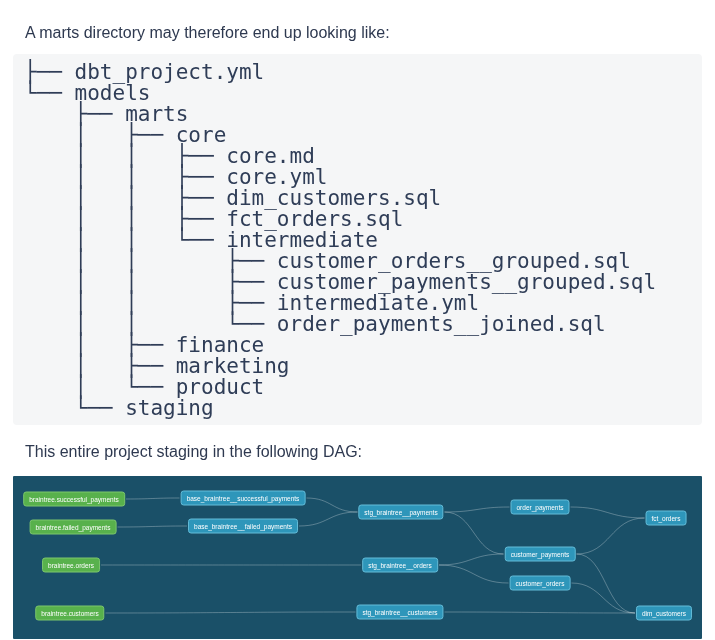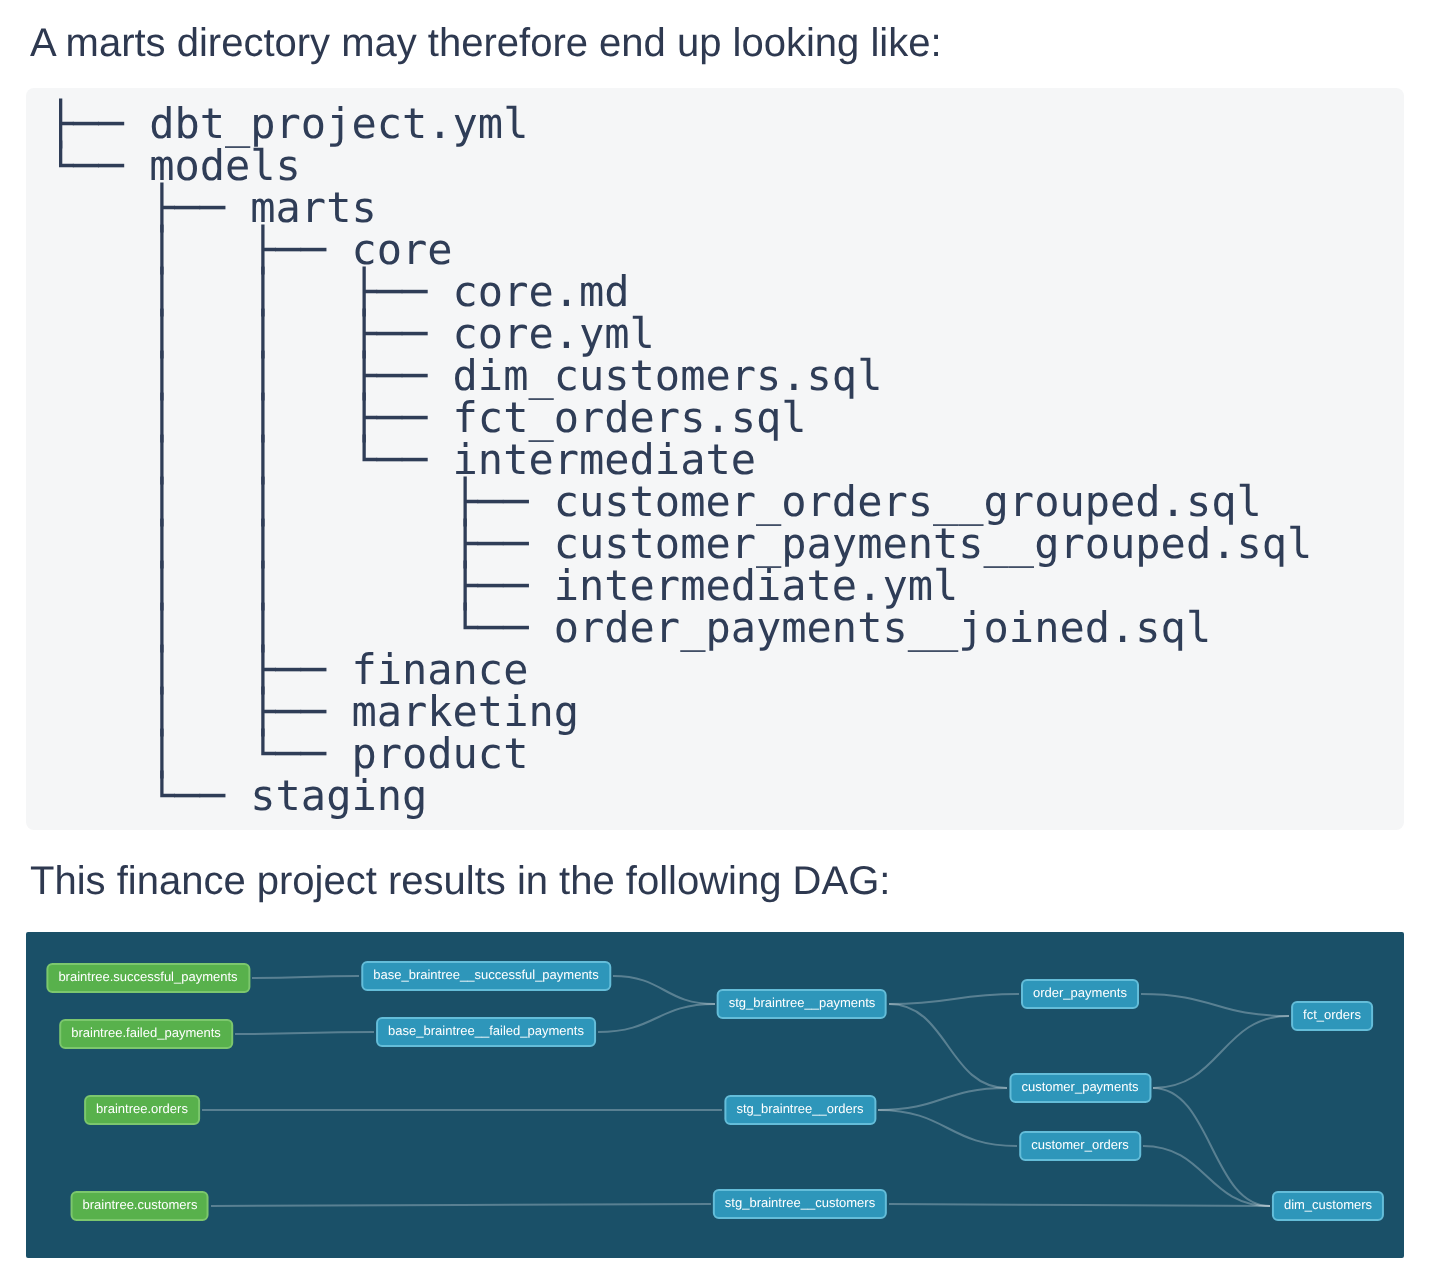--- a/index.html
+++ b/index.html
@@ -6,22 +6,22 @@
     margin: 0;
     padding: 0;
     background: #ffffff;
     width: 715px;
     font-family: "Liberation Sans", sans-serif;
   }
   .content {
     padding: 11px 13px 12px 13px;
   }
   .para {
-    margin: 2px;
-    font-size: 20px;
+    margin: 12px;
+    font-size: 16px;
     line-height: 19px;
     color: #2e3950;
   }
   .code-block {
     margin-top: 12px;
     background: #f5f6f7;
     border-radius: 4px;
     padding: 8px 10px 6px 11px;
     box-sizing: border-box;
   }
@@ -81,21 +81,21 @@
     │   │       ├── customer_orders__grouped.sql
     │   │       ├── customer_payments__grouped.sql
     │   │       ├── intermediate.yml
     │   │       └── order_payments__joined.sql
     │   ├── finance
     │   ├── marketing
     │   └── product
     └── staging</pre>
   </div>
 
-  <p class="para" id="dag-intro">This finance project results in the following DAG:</p>
+  <p class="para" id="dag-intro">This entire project staging in the following DAG:</p>
 
   <div class="dag" id="dag" style="background: rgb(26, 80, 104);">
     <svg id="dag-edges" width="689" height="163" viewBox="0 0 689 163">
         <path d="M 113 23 C 139.75 23, 139.75 22, 166.5 22" fill="none" stroke="rgba(255,255,255,0.28)" stroke-width="1"></path>
         <path d="M 104.5 51 C 139.25 51, 139.25 50, 174 50" fill="none" stroke="rgba(255,255,255,0.28)" stroke-width="1"></path>
         <path d="M 293.5 22 C 319 22, 319 36, 344.5 36" fill="none" stroke="rgba(255,255,255,0.28)" stroke-width="1"></path>
         <path d="M 286 50 C 315.25 50, 315.25 36, 344.5 36" fill="none" stroke="rgba(255,255,255,0.28)" stroke-width="1"></path>
         <path d="M 88 89 C 218 89, 218 89, 348 89" fill="none" stroke="rgba(255,255,255,0.28)" stroke-width="1"></path>
         <path d="M 92.5 137 C 217.5 137, 217.5 136, 342.5 136" fill="none" stroke="rgba(255,255,255,0.28)" stroke-width="1"></path>
         <path d="M 431.5 36 C 464 36, 464 31, 496.5 31" fill="none" stroke="rgba(255,255,255,0.28)" stroke-width="1"></path>

